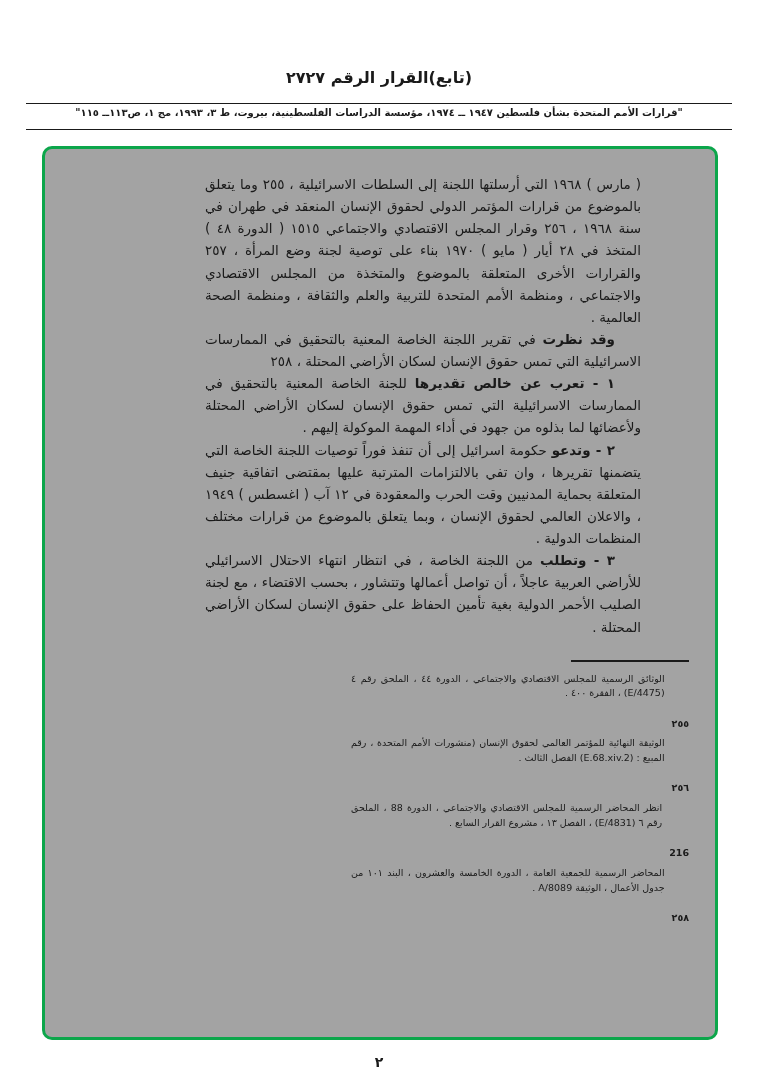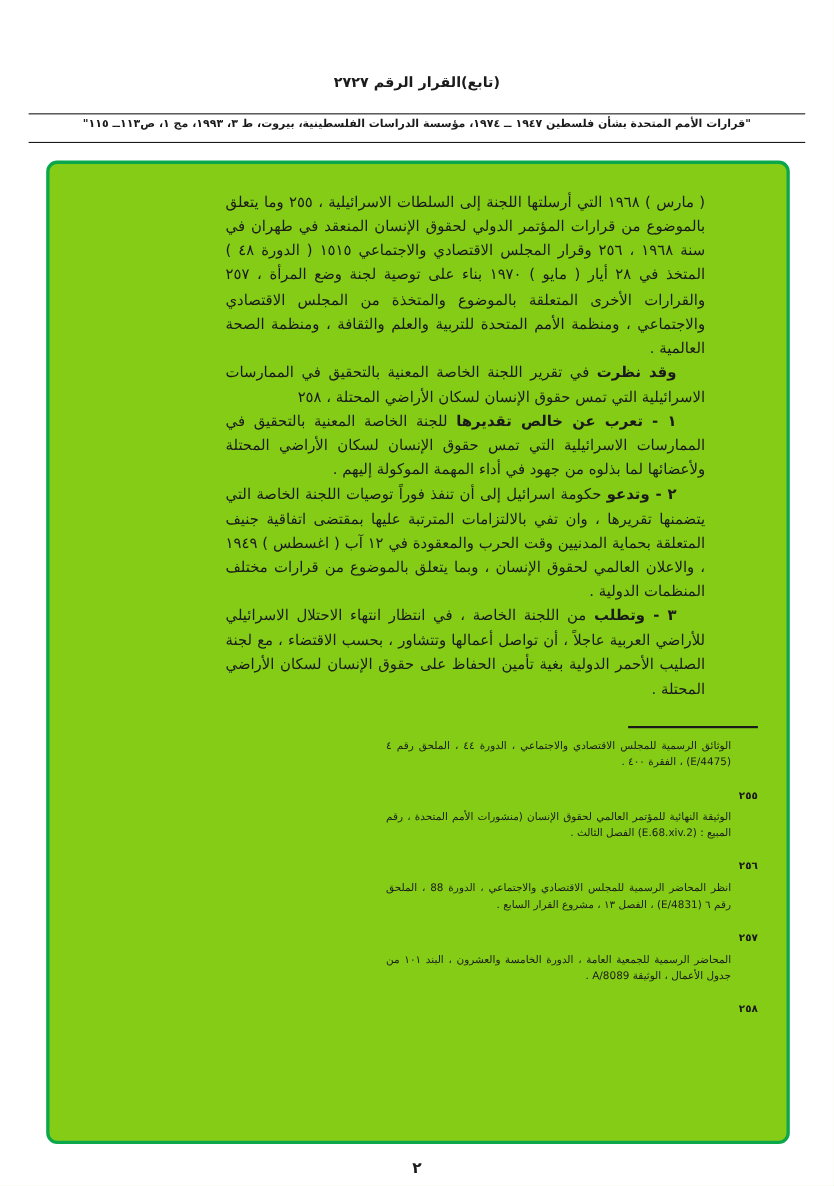--- a/index.html
+++ b/index.html
@@ -13,21 +13,21 @@
     width: 758px;
     height: 1078px;
     background: #ffffff;
     overflow: hidden;
   }
   .doc-title {
     position: absolute;
     top: 68px; left: 0; right: 0;
     text-align: center;
     direction: rtl;
-    font-size: 13px;
+    font-size: 16px;
     font-weight: bold;
   }
   .rule {
     position: absolute;
     left: 26px; right: 26px;
     border-top: 1.6px solid #1a1a1a;
     height: 0;
   }
   .rule-top { top: 103px; }
   .rule-bottom { top: 129px; }
@@ -37,21 +37,21 @@
     text-align: center;
     direction: rtl;
     font-size: 10px;
     font-weight: 600;
   }
   .frame {
     position: absolute;
     top: 146px; left: 42px; right: 40px; bottom: 38px;
     border: 3.5px solid #0ca64b;
     border-radius: 10px;
-    background: #84cc16;
+    background: #a3a3a3;
     padding-left: 40px;
   }
   .text-col {
     direction: rtl;
     text-align: justify;
     font-size: 13.5px;
     line-height: 1.64;
     margin: 24px 74px 0 120px;
   }
   .para { margin: 0; text-indent: 26px; }
@@ -113,21 +113,21 @@
 
       <div class="footnote">
         <span class="fn-num">٢٥٥</span>
         <span class="fn-text">الوثائق الرسمية للمجلس الاقتصادي والاجتماعي ، الدورة ٤٤ ، الملحق رقم ٤ (E/4475) ، الفقرة ٤٠٠ .</span>
       </div>
       <div class="footnote">
         <span class="fn-num">٢٥٦</span>
         <span class="fn-text">الوثيقة النهائية للمؤتمر العالمي لحقوق الإنسان (منشورات الأمم المتحدة ، رقم المبيع : (E.68.xiv.2) الفصل الثالث .</span>
       </div>
       <div class="footnote">
-        <span class="fn-num">٢٥٧</span>
+        <span class="fn-num">216</span>
         <span class="fn-text">انظر المحاضر الرسمية للمجلس الاقتصادي والاجتماعي ، الدورة 88 ، الملحق رقم ٦ (E/4831) ، الفصل ١٣ ، مشروع القرار السابع .</span>
       </div>
       <div class="footnote">
         <span class="fn-num">٢٥٨</span>
         <span class="fn-text">المحاضر الرسمية للجمعية العامة ، الدورة الخامسة والعشرون ، البند ١٠١ من جدول الأعمال ، الوثيقة A/8089 .</span>
       </div>
     </div>
 
   </div>
 

